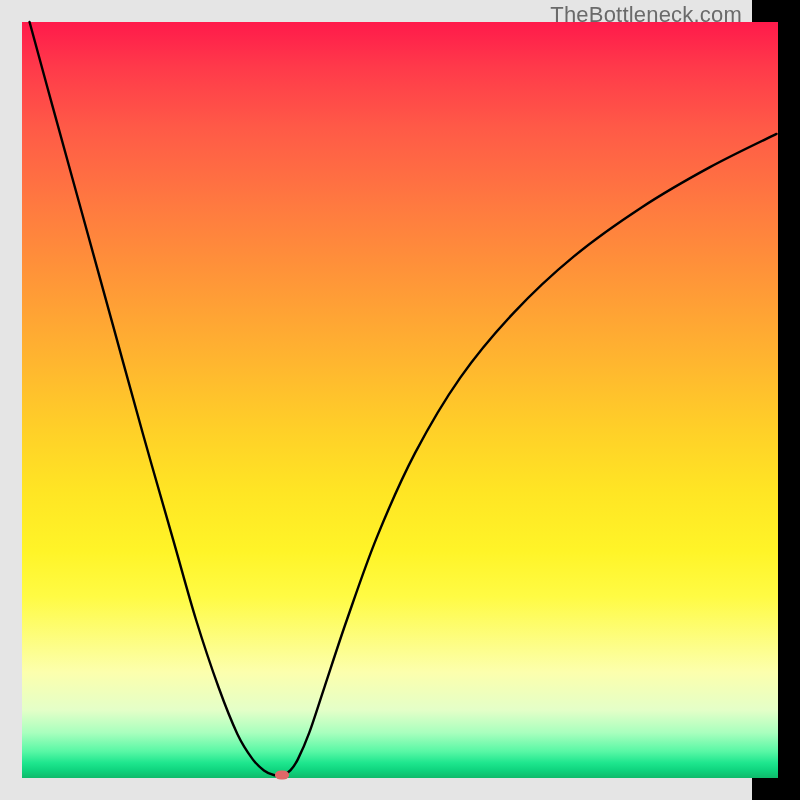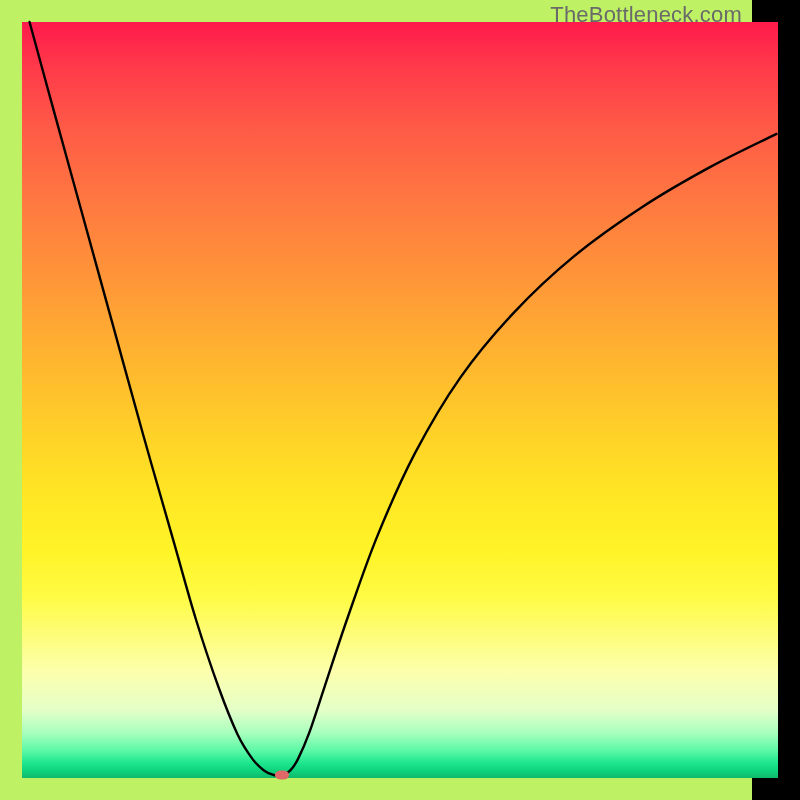--- a/index.html
+++ b/index.html
@@ -1,21 +1,21 @@
 <!DOCTYPE html>
 <html><head>
 <meta charset="utf-8">
 <style>
   * { margin: 0; padding: 0; box-sizing: border-box; }
   html, body { width: 800px; height: 800px; overflow: hidden; background: #000; }
   .frame {
     position: relative;
     width: 752px;
     height: 800px;
-    background: #bef264;
+    background: #e5e5e5;
   }
   .watermark {
     position: absolute;
     top: 2px;
     right: 10px;
     font-family: Arial, Helvetica, sans-serif;
     font-size: 22px;
     color: #6a6a6a;
     letter-spacing: 0.2px;
     z-index: 10;

